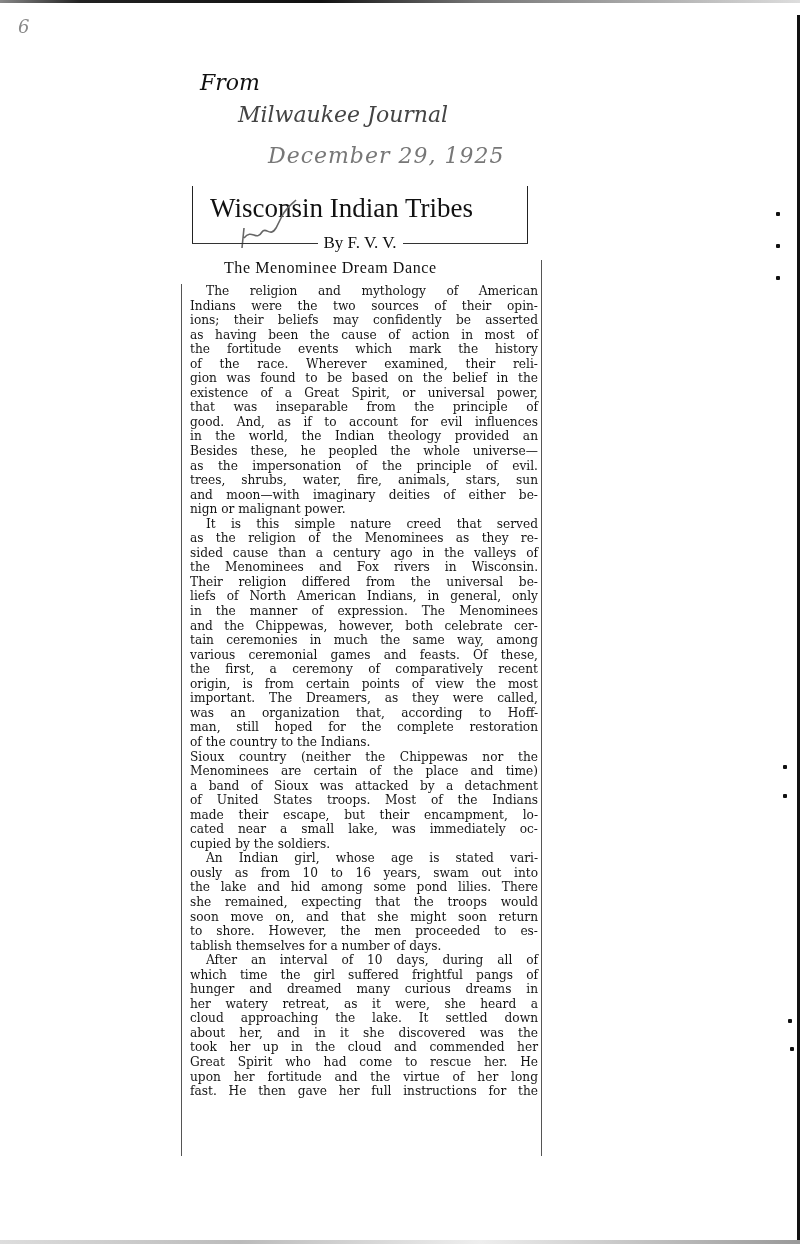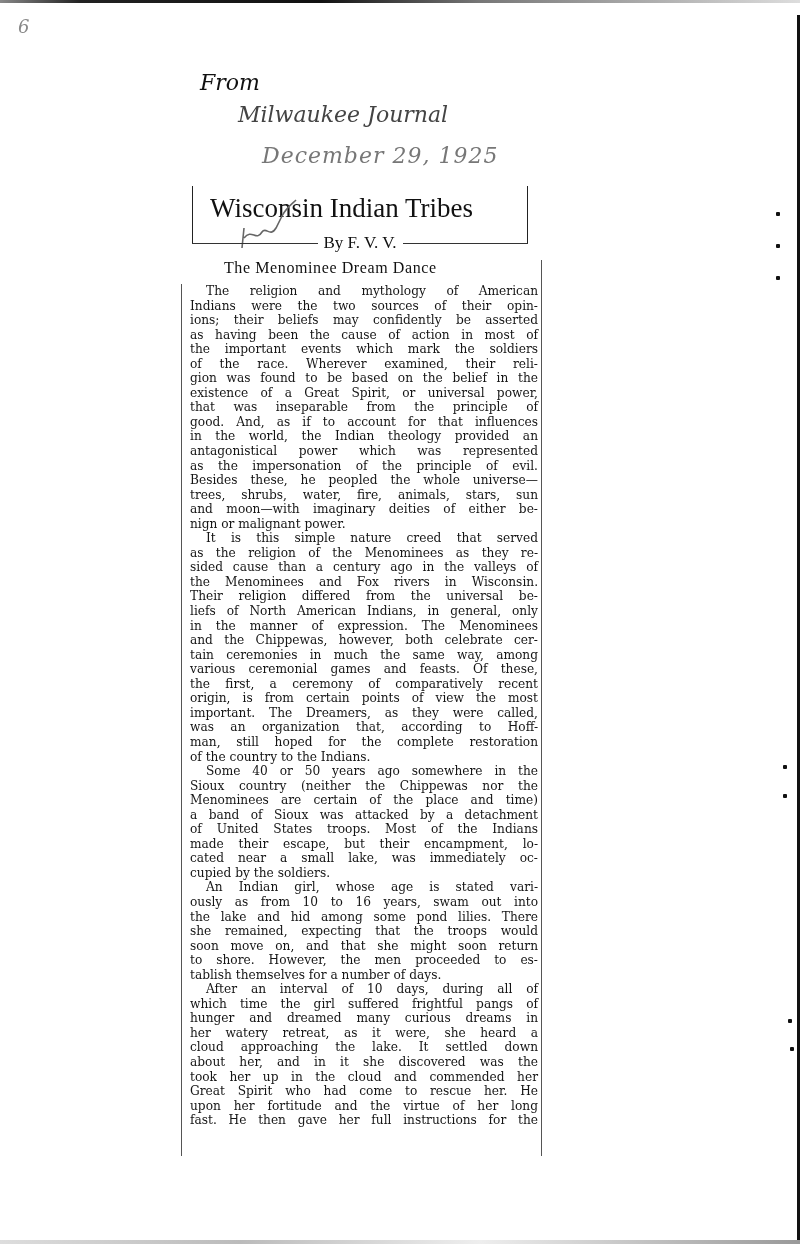--- a/index.html
+++ b/index.html
@@ -21,21 +21,21 @@
       position: absolute; left: 0; bottom: 0; width: 800px; height: 4px;
       background: linear-gradient(90deg, #ddd, #bbb 30%, #eee 60%, #999);
     }
     .hand {
       position: absolute; font-family: "DejaVu Serif", serif; font-style: italic;
       color: #333;
     }
     .page-num { left: 18px; top: 16px; font-size: 18px; color: #888; }
     .from { left: 192px; top: 70px; font-size: 22px; color: #111; margin-left: 8px; }
     .source { left: 238px; top: 102px; font-size: 22px; color: #444; }
-    .date { left: 262px; top: 143px; font-size: 22px; color: #777; letter-spacing: 1px; }
+    .date { left: 268px; top: 143px; font-size: 22px; color: #777; letter-spacing: 1px; }
 
     .headbox {
       position: absolute; left: 192px; top: 186px; width: 334px; height: 58px;
       border-left: 1.5px solid #222; border-right: 1.5px solid #222;
     }
     .headline {
       position: absolute; left: 210px; top: 193px; width: 300px;
       font-family: "Liberation Serif", serif; font-size: 27px; color: #111;
       white-space: nowrap;
     }
@@ -105,30 +105,29 @@
 
 <div class="col-left-rule"></div>
 <div class="col-right-rule"></div>
 
 <div class="article" id="article-body">
     <div>
       <span class="line indent">The religion and mythology of American</span>
       <span class="line">Indians were the two sources of their opin-</span>
       <span class="line">ions; their beliefs may confidently be asserted</span>
       <span class="line">as having been the cause of action in most of</span>
-      <span class="line">the important events which mark the soldiers</span>
+      <span class="line">the fortitude events which mark the history</span>
       <span class="line">of the race.  Wherever examined, their reli-</span>
       <span class="line">gion was found to be based on the belief in the</span>
       <span class="line">existence of a Great Spirit, or universal power,</span>
       <span class="line">that was inseparable from the principle of</span>
-      <span class="line">good.  And, as if to account for that influences</span>
+      <span class="line">good.  And, as if to account for evil influences</span>
       <span class="line">in the world, the Indian theology provided an</span>
-      <span class="line">antagonistical power which was represented</span>
+      <span class="line">Besides these, he peopled the whole universe—</span>
       <span class="line">as the impersonation of the principle of evil.</span>
-      <span class="line">Besides these, he peopled the whole universe—</span>
       <span class="line">trees, shrubs, water, fire, animals, stars, sun</span>
       <span class="line">and moon—with imaginary deities of either be-</span>
       <span class="line last">nign or malignant power.</span>
     </div>
     <div>
       <span class="line indent">It is this simple nature creed that served</span>
       <span class="line">as the religion of the Menominees as they re-</span>
       <span class="line">sided cause than a century ago in the valleys of</span>
       <span class="line">the Menominees and Fox rivers in Wisconsin.</span>
       <span class="line">Their religion differed from the universal be-</span>
@@ -138,21 +137,20 @@
       <span class="line">tain ceremonies in much the same way, among</span>
       <span class="line">various ceremonial games and feasts.  Of these,</span>
       <span class="line">the first, a ceremony of comparatively recent</span>
       <span class="line">origin, is from certain points of view the most</span>
       <span class="line">important.  The Dreamers, as they were called,</span>
       <span class="line">was an organization that, according to Hoff-</span>
       <span class="line">man, still hoped for the complete restoration</span>
       <span class="line last">of the country to the Indians.</span>
     </div>
     <div>
-      <span class="line indent">Some 40 or 50 years ago somewhere in the</span>
       <span class="line">Sioux country (neither the Chippewas nor the</span>
       <span class="line">Menominees are certain of the place and time)</span>
       <span class="line">a band of Sioux was attacked by a detachment</span>
       <span class="line">of United States troops.  Most of the Indians</span>
       <span class="line">made their escape, but their encampment, lo-</span>
       <span class="line">cated near a small lake, was immediately oc-</span>
       <span class="line last">cupied by the soldiers.</span>
     </div>
     <div>
       <span class="line indent">An Indian girl, whose age is stated vari-</span>

